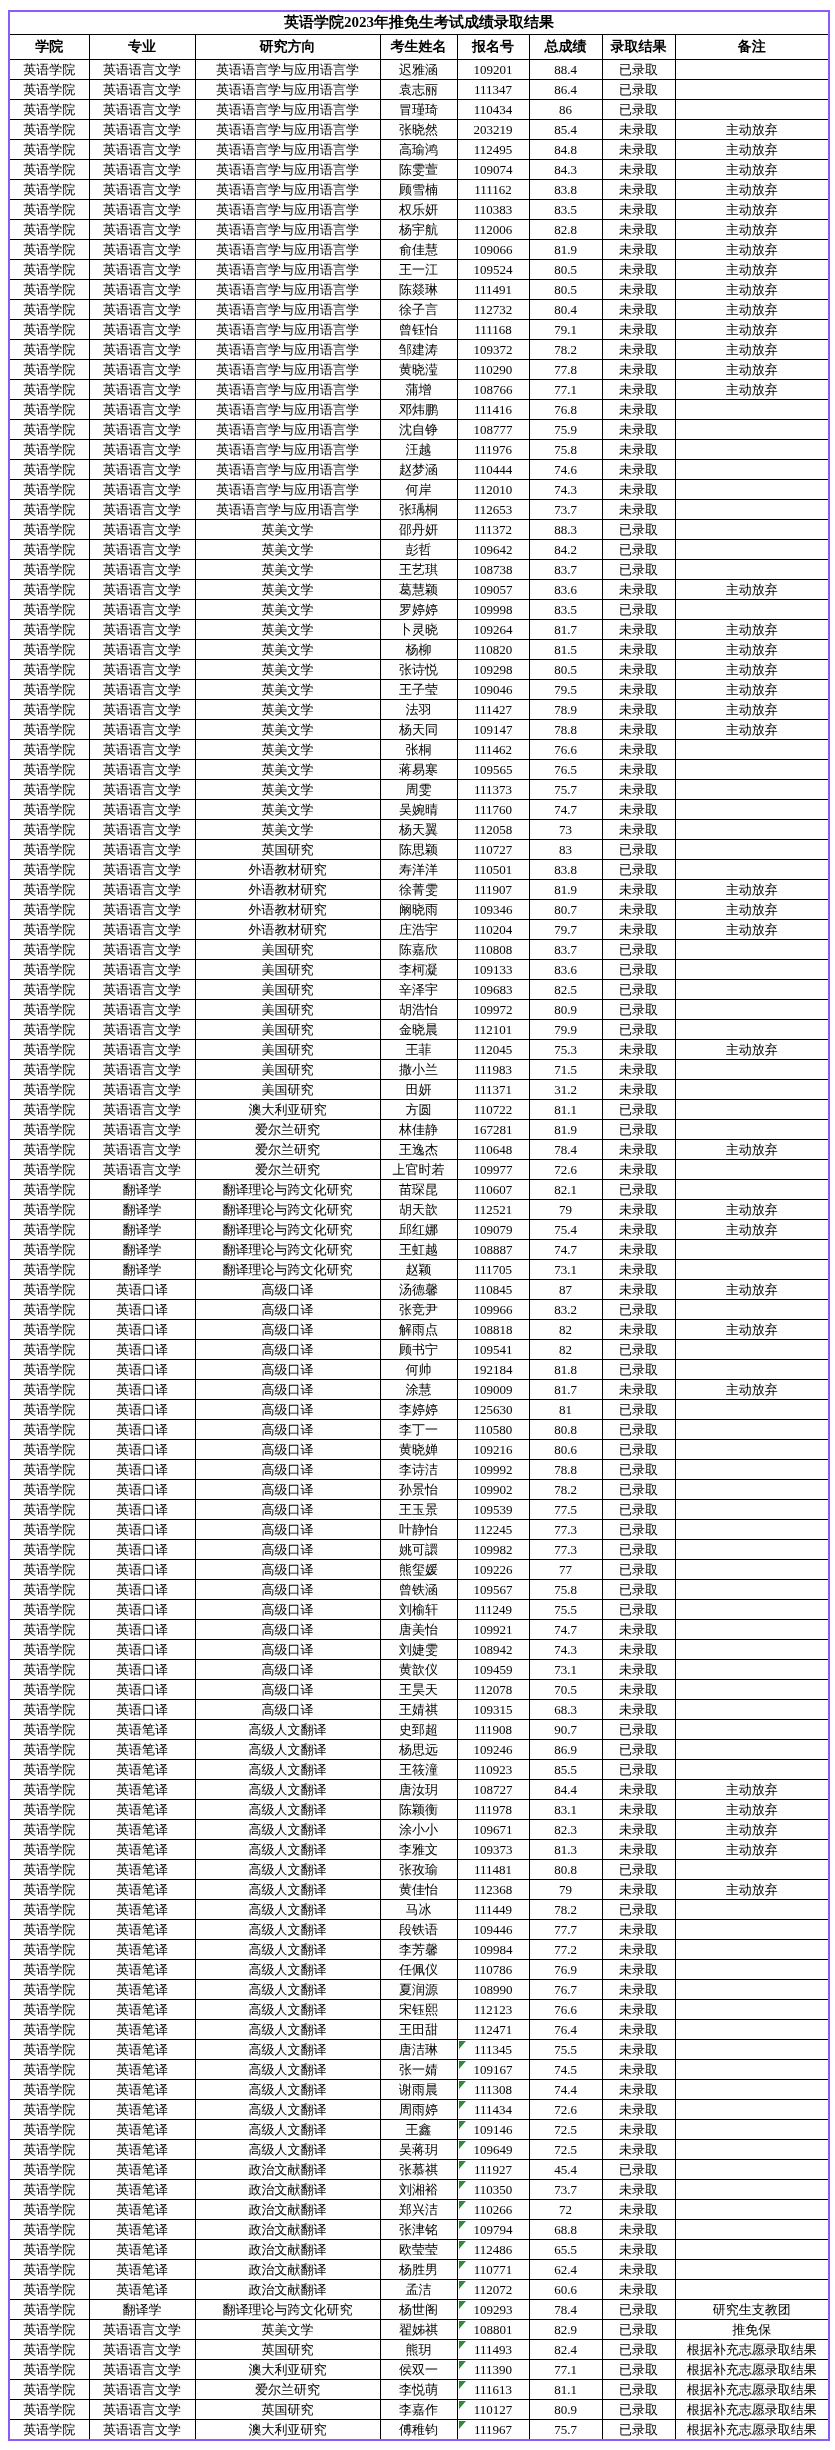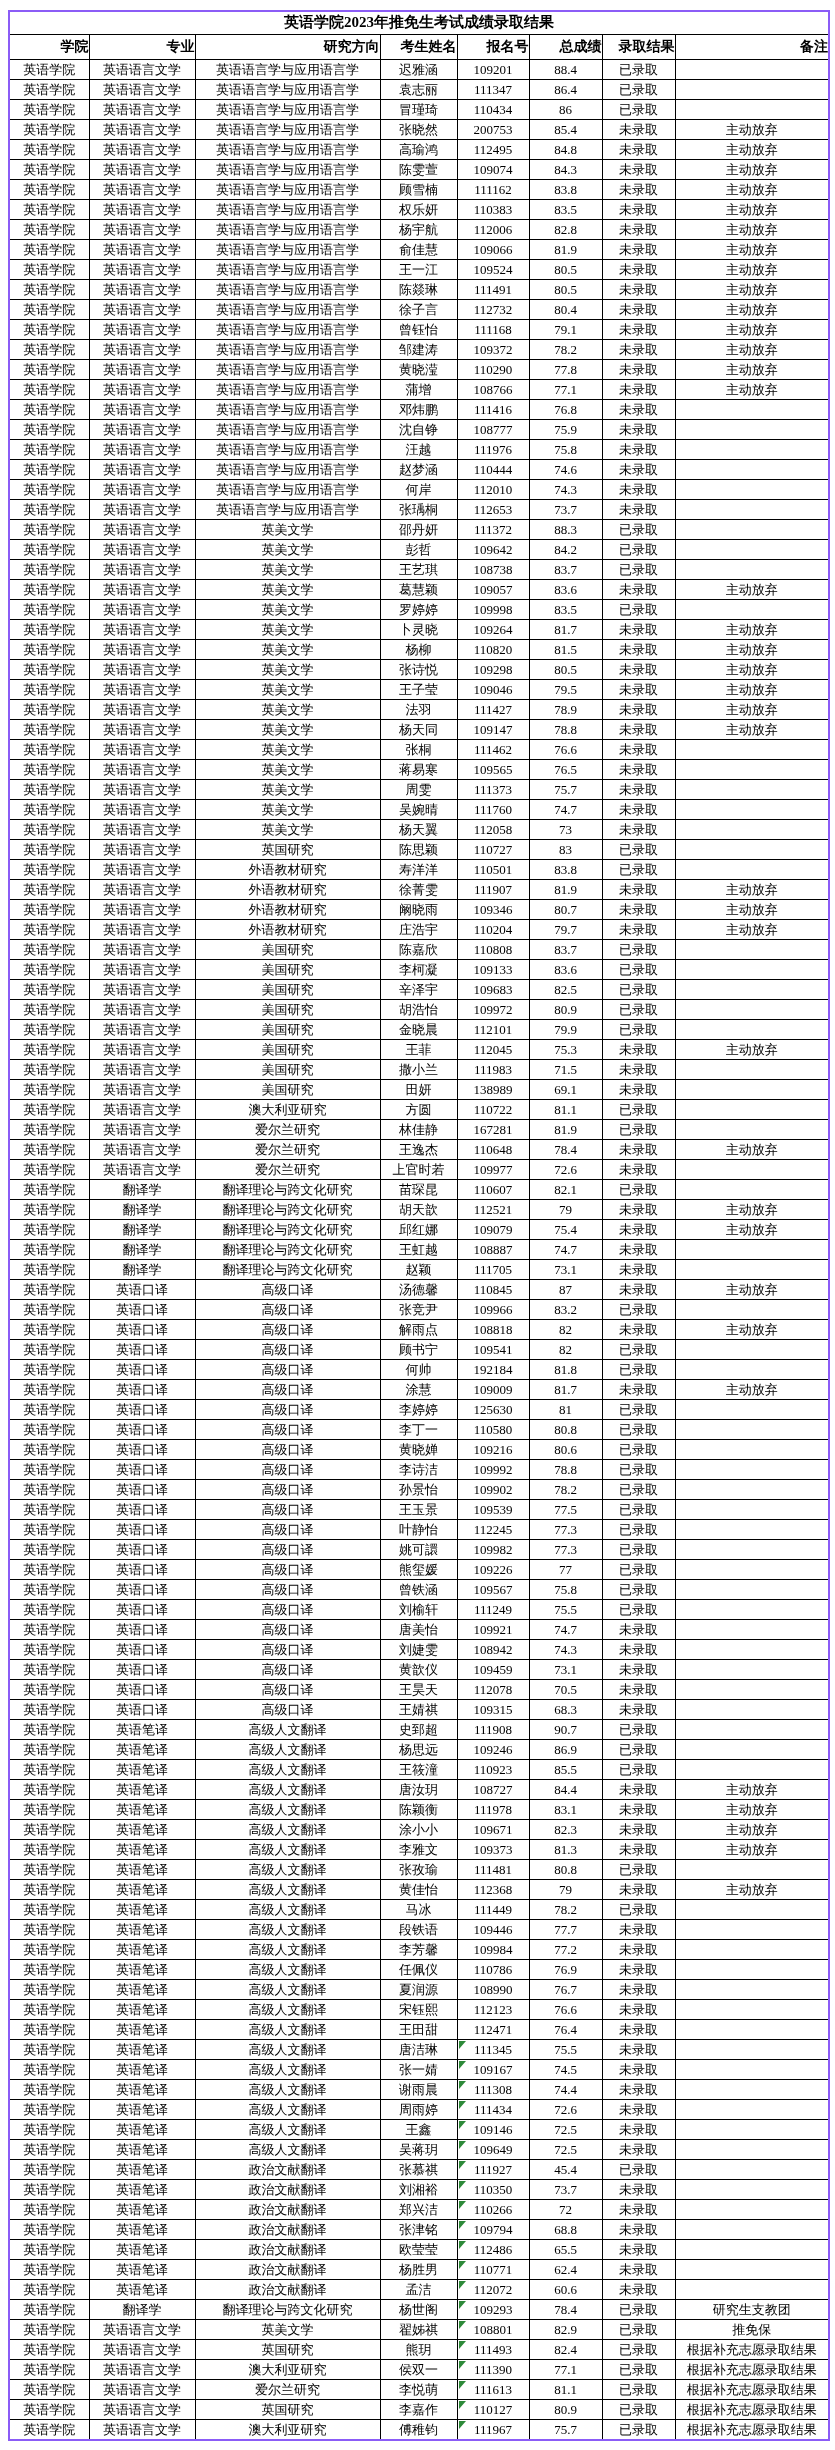--- a/index.html
+++ b/index.html
@@ -16,21 +16,21 @@
   }
   td,th{
     border:1px solid #000;
     text-align:center;vertical-align:middle;
     font-size:13px;font-weight:normal;
     padding:0;line-height:1.05;
     white-space:nowrap;overflow:hidden;
     position:relative;
   }
   tr.title-row td{height:22px;font-size:15px;font-weight:bold;}
-  tr.header-row th{height:24px;font-size:14px;font-weight:bold;text-align:right;}
+  tr.header-row th{height:24px;font-size:14px;font-weight:bold;}
   tr.data-row td{height:19px;}
   .flag{
     position:absolute;left:1px;top:1px;width:0;height:0;
     border-top:8px solid #2d8a39;
     border-right:7px solid transparent;
     display:block;
   }
 </style>
 </head>
 <body>
@@ -88,21 +88,21 @@
         <td>110434</td>
         <td>86</td>
         <td>已录取</td>
         <td></td>
       </tr>
       <tr class="data-row">
         <td>英语学院</td>
         <td>英语语言文学</td>
         <td>英语语言学与应用语言学</td>
         <td>张晓然</td>
-        <td>200753</td>
+        <td>203219</td>
         <td>85.4</td>
         <td>未录取</td>
         <td>主动放弃</td>
       </tr>
       <tr class="data-row">
         <td>英语学院</td>
         <td>英语语言文学</td>
         <td>英语语言学与应用语言学</td>
         <td>高瑜鸿</td>
         <td>112495</td>
@@ -568,22 +568,22 @@
         <td>111983</td>
         <td>71.5</td>
         <td>未录取</td>
         <td></td>
       </tr>
       <tr class="data-row">
         <td>英语学院</td>
         <td>英语语言文学</td>
         <td>美国研究</td>
         <td>田妍</td>
-        <td>138989</td>
-        <td>69.1</td>
+        <td>111371</td>
+        <td>31.2</td>
         <td>未录取</td>
         <td></td>
       </tr>
       <tr class="data-row">
         <td>英语学院</td>
         <td>英语语言文学</td>
         <td>澳大利亚研究</td>
         <td>方圆</td>
         <td>110722</td>
         <td>81.1</td>

